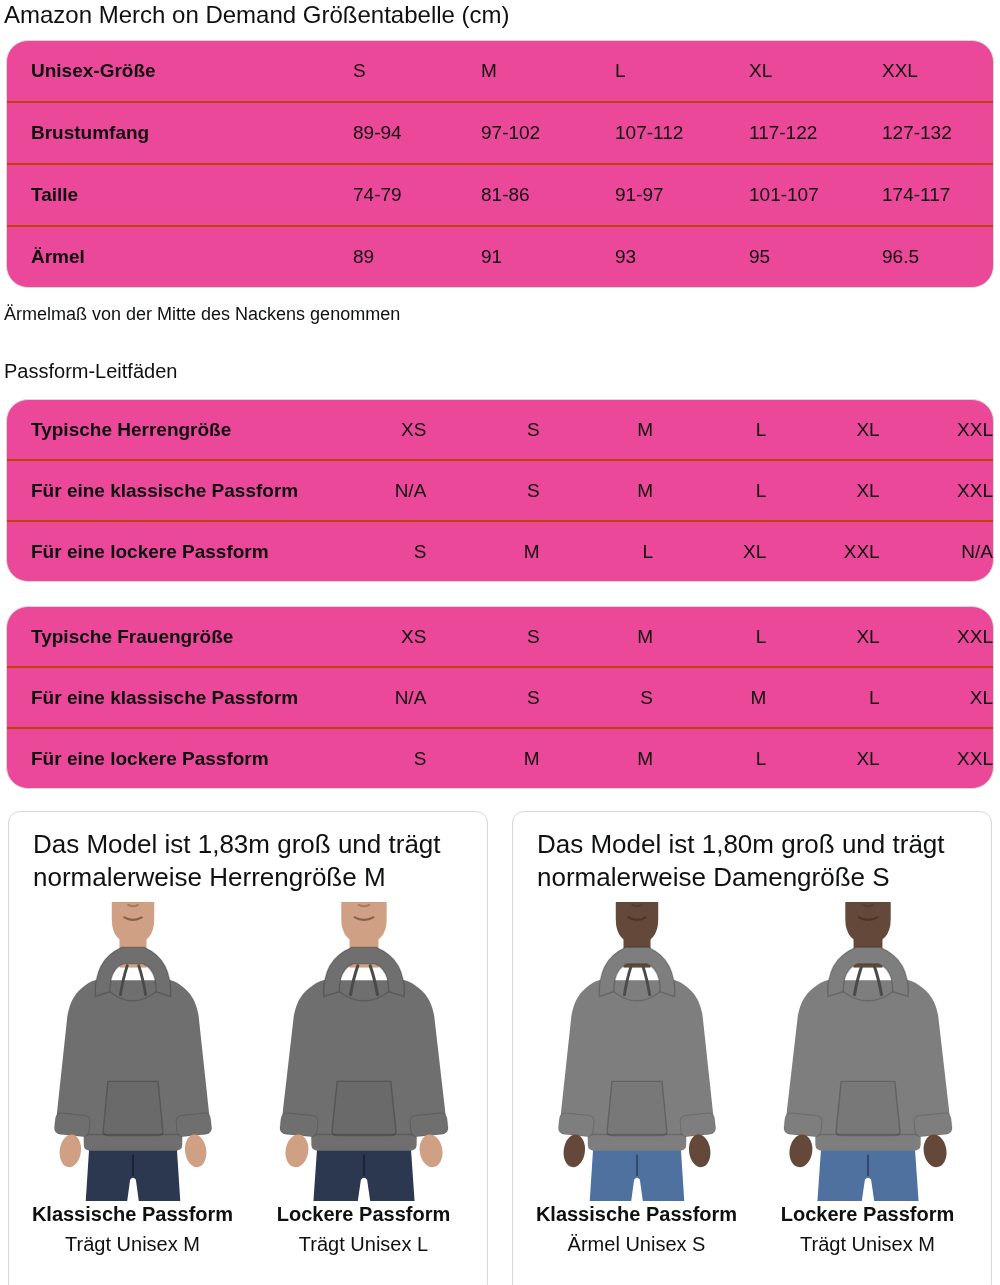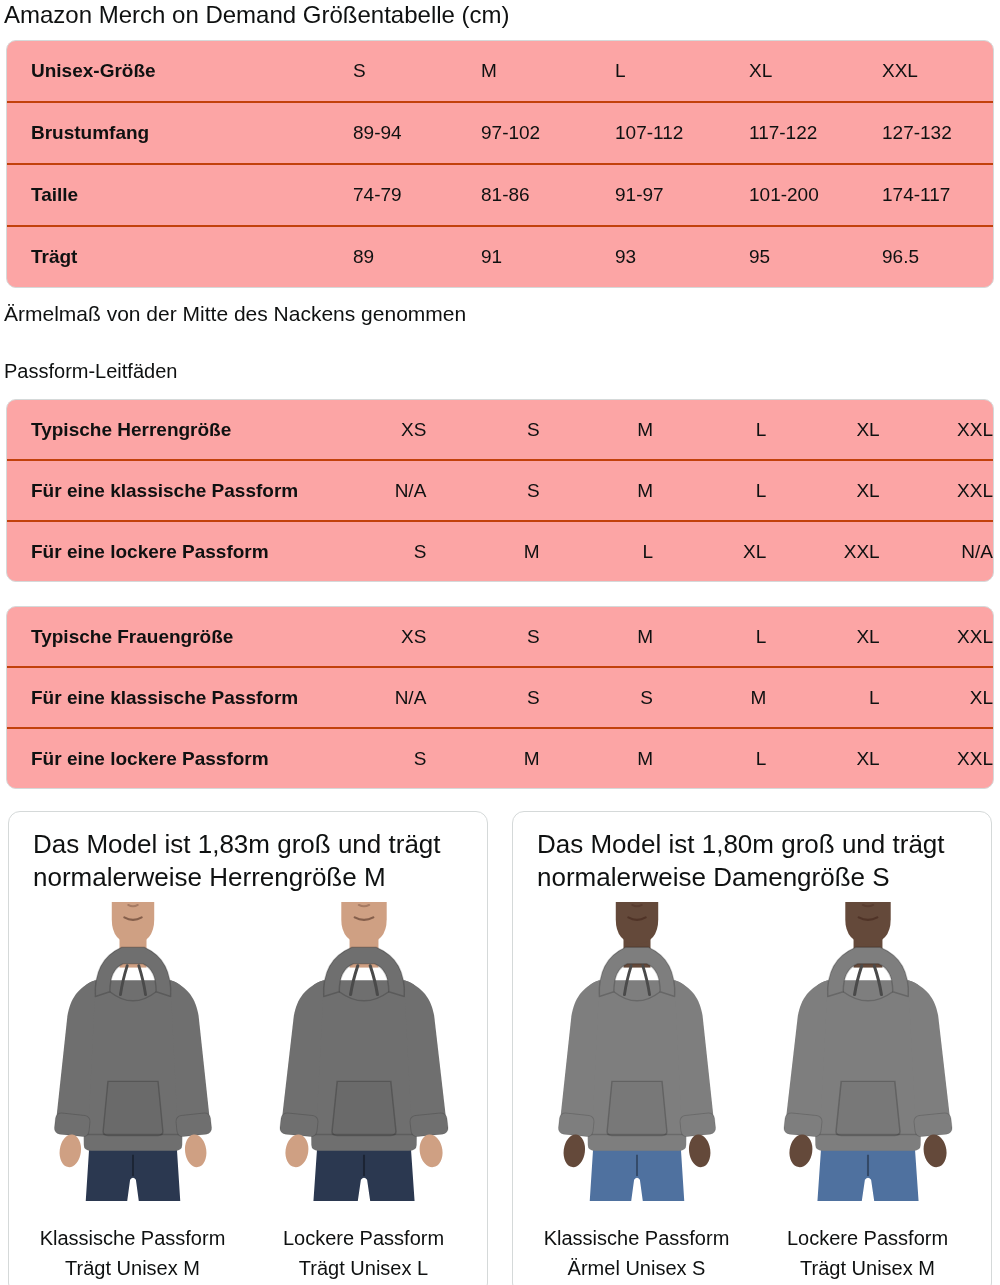--- a/index.html
+++ b/index.html
@@ -16,23 +16,23 @@
     margin:3px 6px 13px 4px;
     font-size:24px;
     line-height:24px;
     font-weight:400;
   }
 
   
   .sz-table{
     margin:0 6px;
     border:1px solid #d5d9d9;
-    border-radius:10px;
+    border-radius:22px;
     overflow:hidden;
-    background:#fca5a5;
+    background:#ec4899;
   }
   .t-row{
     display:flex;
     align-items:center;
     border-top:2px solid #c2410c;
     font-size:19px;
   }
   .t-row:first-child{border-top:none;}
   .unisex .t-row{height:60px;}
   .fit-table .t-row{height:59px;gap:40px;}
@@ -49,21 +49,21 @@
   .unisex .t-cell{flex:none;text-align:left;}
   .unisex .t-cell:nth-child(2){width:128px;}
   .unisex .t-cell:nth-child(3){width:134px;}
   .unisex .t-cell:nth-child(4){width:134px;}
   .unisex .t-cell:nth-child(5){width:133px;}
   .unisex .t-cell:nth-child(6){width:auto;}
   .fit-table .t-cell{flex:1 1 0;text-align:right;}
 
   .footnote{
     margin:15px 6px 0 4px;
-    font-size:21px;
+    font-size:18px;
     line-height:22px;
   }
   .section-heading{
     margin:33px 6px 15px 4px;
     font-size:20px;
     line-height:26px;
     font-weight:400;
   }
   .fit-table.second{margin-top:24px;}
 
@@ -102,23 +102,23 @@
   .photo svg{
     width:222px;
     height:299px;
     display:block;
   }
   .photo.loose svg{transform:scaleX(1.07);transform-origin:50% 100%;}
   .card.men .photo{--skin:#cfa083;--jeans:#2b3850;--hoodie:#6f6f6f;}
   .card.women .photo{--skin:#64493a;--jeans:#4f719f;--hoodie:#7e7e7e;}
 
   .fit-label{
-    margin-top:24px;
+    margin-top:0;
     font-size:20px;
-    font-weight:400;
+    font-weight:700;
     line-height:26px;
     text-align:center;
   }
   .size-label{
     margin-top:4px;
     font-size:20px;
     line-height:26px;
     text-align:center;
   }
   .svg-defs{position:absolute;width:0;height:0;overflow:hidden;}
@@ -182,25 +182,25 @@
       <div class="t-cell">97-102</div>
       <div class="t-cell">107-112</div>
       <div class="t-cell">117-122</div>
       <div class="t-cell">127-132</div>
     </div>
     <div class="t-row">
       <div class="t-label">Taille</div>
       <div class="t-cell">74-79</div>
       <div class="t-cell">81-86</div>
       <div class="t-cell">91-97</div>
-      <div class="t-cell">101-200</div>
+      <div class="t-cell">101-107</div>
       <div class="t-cell">174-117</div>
     </div>
     <div class="t-row">
-      <div class="t-label">Trägt</div>
+      <div class="t-label">Ärmel</div>
       <div class="t-cell">89</div>
       <div class="t-cell">91</div>
       <div class="t-cell">93</div>
       <div class="t-cell">95</div>
       <div class="t-cell">96.5</div>
     </div>
   </div>
 
   <div class="footnote">Ärmelmaß von der Mitte des Nackens genommen</div>
 

